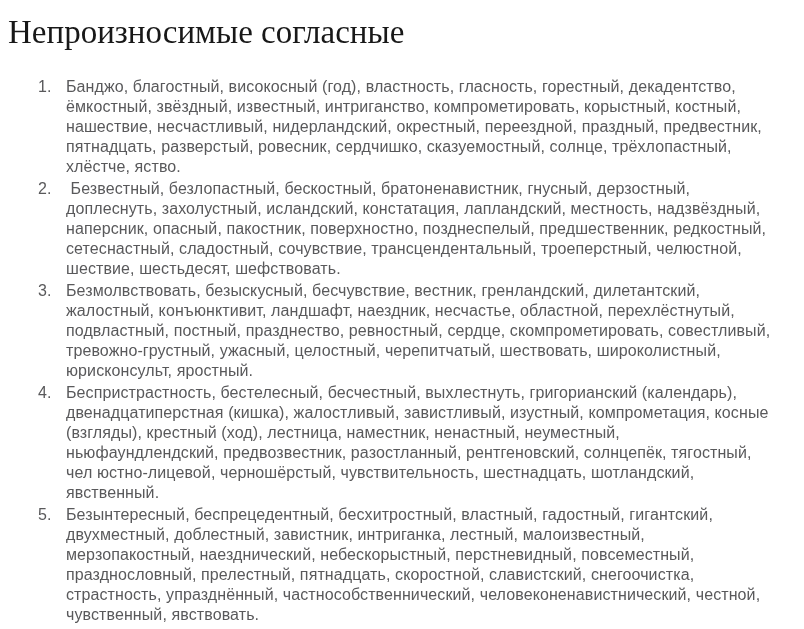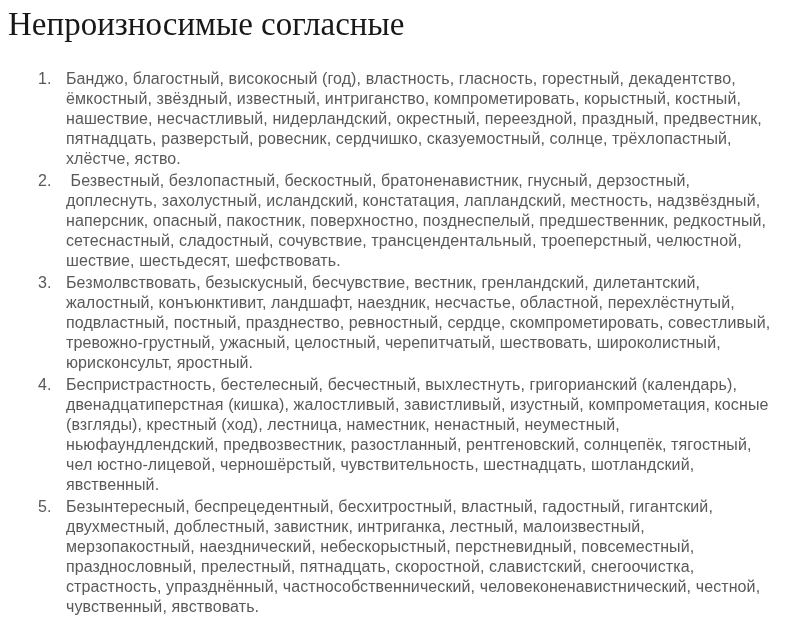--- a/index.html
+++ b/index.html
@@ -19,21 +19,21 @@
     height: 629px;
     background: #ffffff;
   }
   .title {
     font-family: "Liberation Serif", serif;
     font-weight: 400;
     font-size: 33px;
     line-height: 36px;
     color: #181818;
     margin: 0;
-    padding: 6px 0 0 8px;
+    padding: 14px 0 0 8px;
   }
   .word-list {
     margin: 27px 0 0 38px;
     font-size: 16px;
     line-height: 20px;
     color: #59595b;
     letter-spacing: 0.1px;
   }
   .item {
     display: flex;

